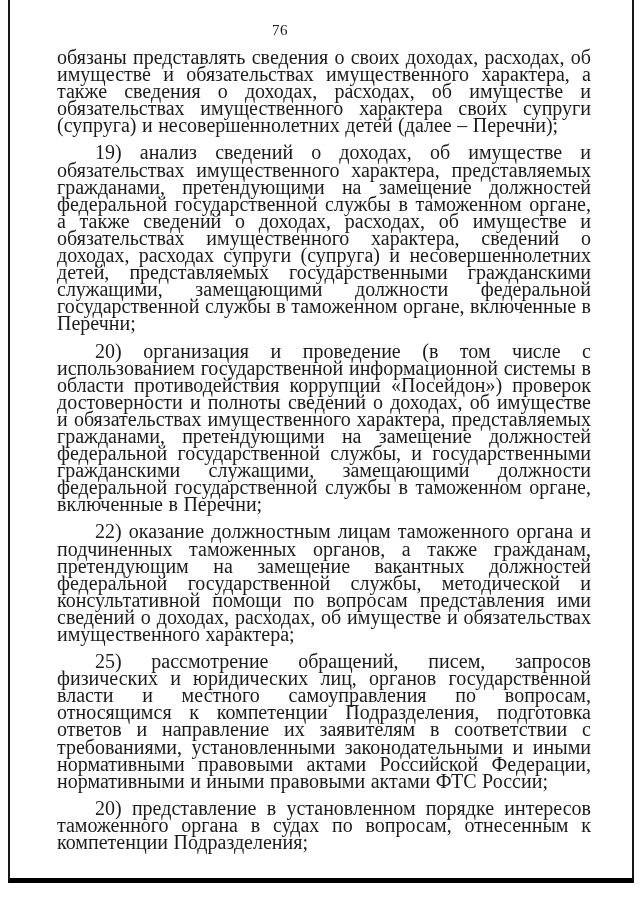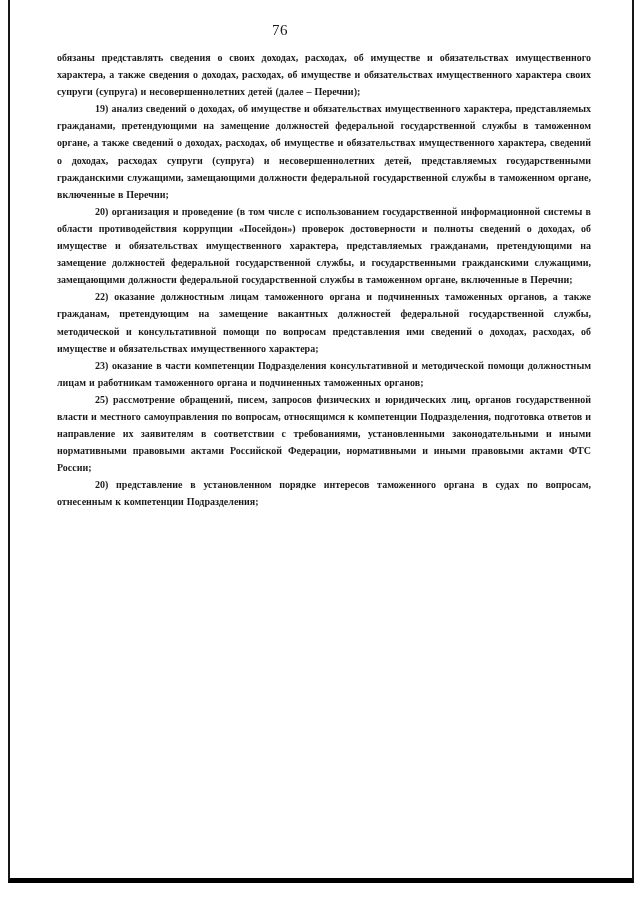--- a/index.html
+++ b/index.html
@@ -33,43 +33,42 @@
       width: 560px;
       text-align: center;
       font-size: 15px;
       letter-spacing: 0.5px;
     }
     .content {
       position: absolute;
       left: 57px;
       width: 534px;
       top: 49px;
-      font-size: 10px;
+      font-size: 20px;
       line-height: 17.1px;
       text-align: justify;
       text-align-last: left;
       word-spacing: 0.5px;
-      font-weight: bold;
     }
     .para {
       margin: 0;
       padding: 0;
     }
     .para.indent {
       text-indent: 38px;
+      margin-top: 10px;
     }
   </style>
 </head>
 <body>
 
 <div class="page">
   <div class="page-frame"></div>
   <div class="page-number">76</div>
   <div class="content">
     <p class="para">обязаны представлять сведения о своих доходах, расходах, об имуществе и обязательствах имущественного характера, а также сведения о доходах, расходах, об имуществе и обязательствах имущественного характера своих супруги (супруга) и несовершеннолетних детей (далее – Перечни);</p>
     <p class="para indent">19) анализ сведений о доходах, об имуществе и обязательствах имущественного характера, представляемых гражданами, претендующими на замещение должностей федеральной государственной службы в таможенном органе, а также сведений о доходах, расходах, об имуществе и обязательствах имущественного характера, сведений о доходах, расходах супруги (супруга) и несовершеннолетних детей, представляемых государственными гражданскими служащими, замещающими должности федеральной государственной службы в таможенном органе, включенные в Перечни;</p>
     <p class="para indent">20) организация и проведение (в том числе с использованием государственной информационной системы в области противодействия коррупции «Посейдон») проверок достоверности и полноты сведений о доходах, об имуществе и обязательствах имущественного характера, представляемых гражданами, претендующими на замещение должностей федеральной государственной службы, и государственными гражданскими служащими, замещающими должности федеральной государственной службы в таможенном органе, включенные в Перечни;</p>
     <p class="para indent">22) оказание должностным лицам таможенного органа и подчиненных таможенных органов, а также гражданам, претендующим на замещение вакантных должностей федеральной государственной службы, методической и консультативной помощи по вопросам представления ими сведений о доходах, расходах, об имуществе и обязательствах имущественного характера;</p>
-    <p class="para indent">23) оказание в части компетенции Подразделения консультативной и методической помощи должностным лицам и работникам таможенного органа и подчиненных таможенных органов;</p>
     <p class="para indent">25) рассмотрение обращений, писем, запросов физических и юридических лиц, органов государственной власти и местного самоуправления по вопросам, относящимся к компетенции Подразделения, подготовка ответов и направление их заявителям в соответствии с требованиями, установленными законодательными и иными нормативными правовыми актами Российской Федерации, нормативными и иными правовыми актами ФТС России;</p>
     <p class="para indent">20) представление в установленном порядке интересов таможенного органа в судах по вопросам, отнесенным к компетенции Подразделения;</p>
   </div>
 </div>
 
 </body></html>

